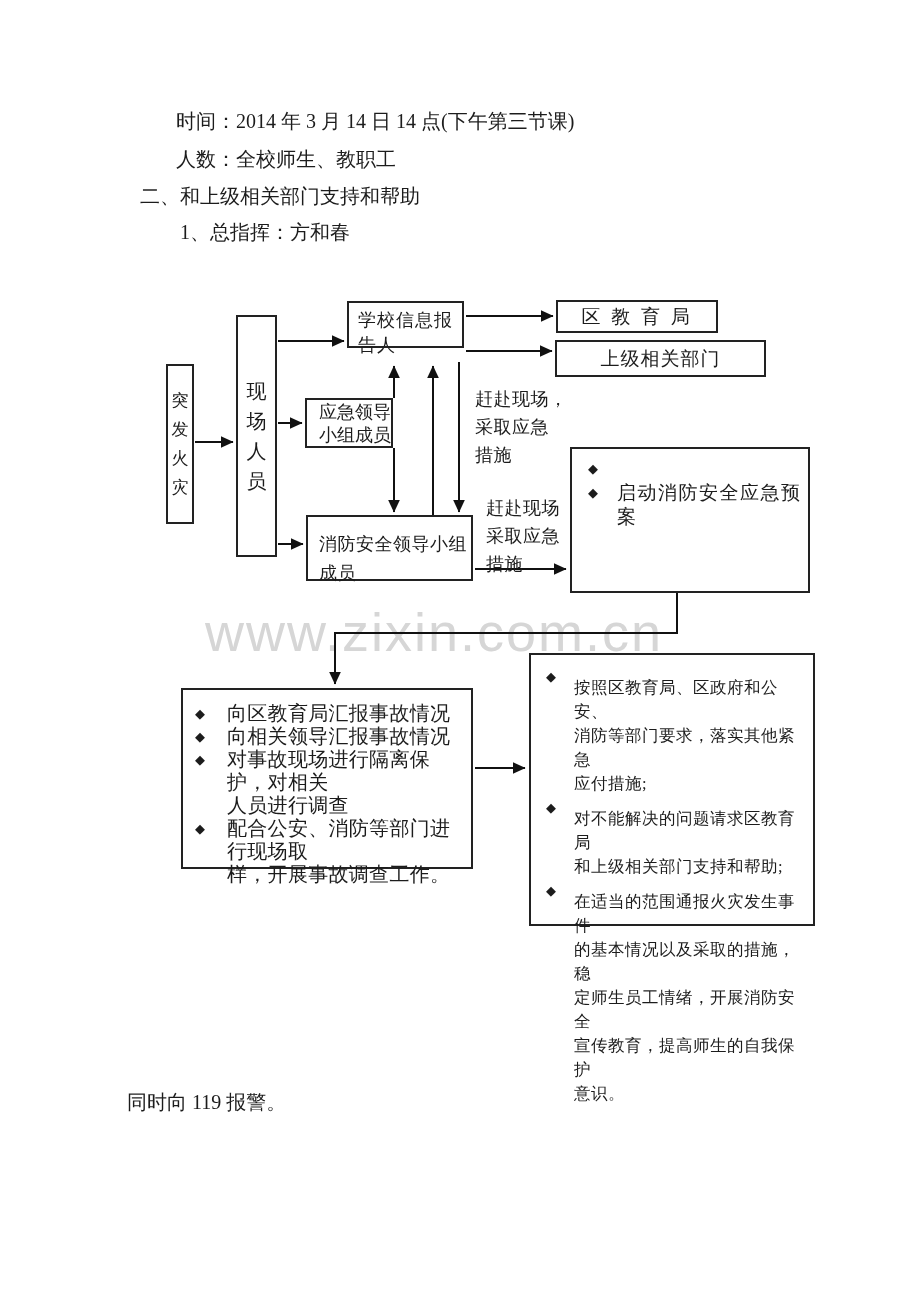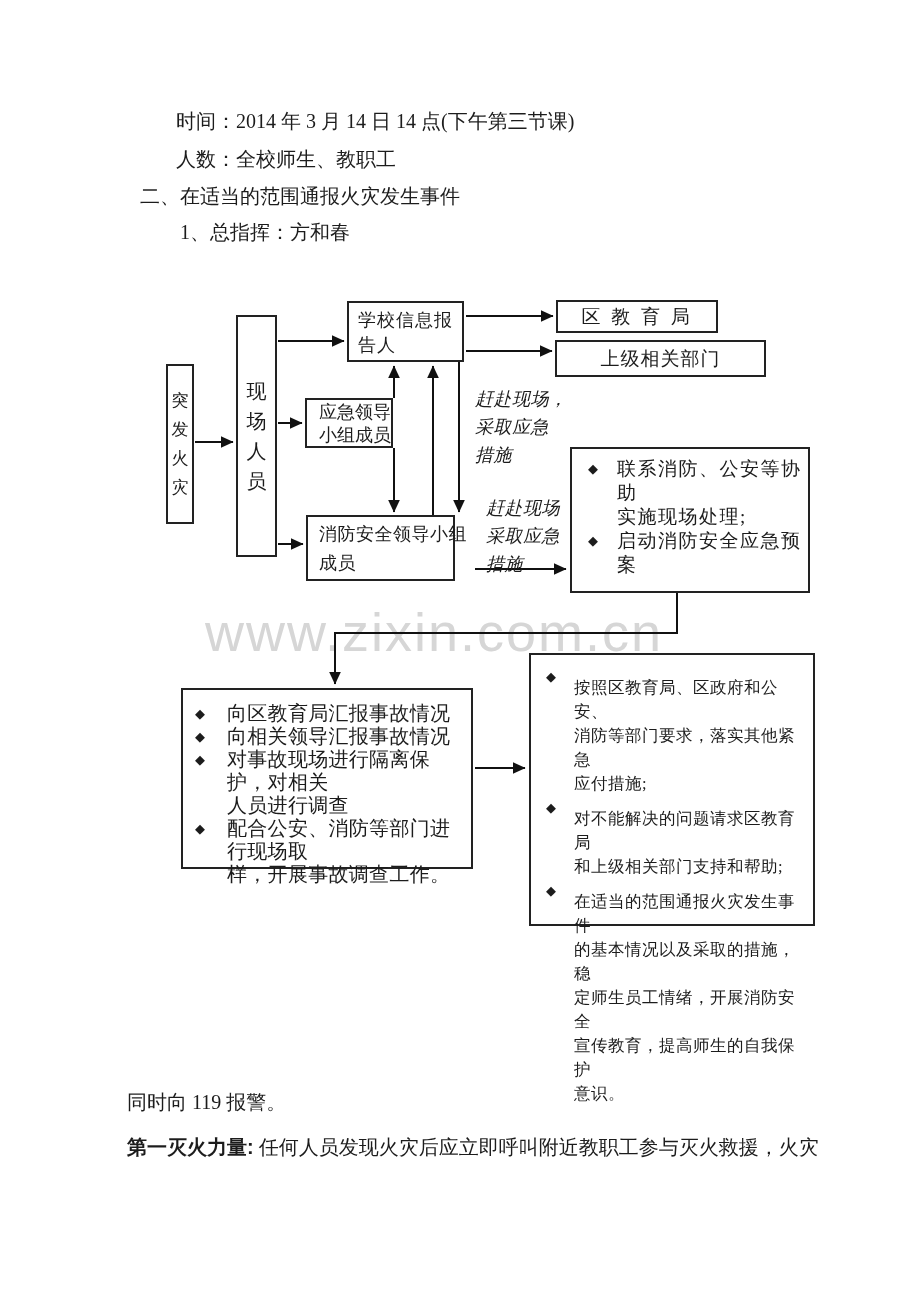--- a/index.html
+++ b/index.html
@@ -18,21 +18,21 @@
   svg.connectors { position:absolute; left:0; top:0; z-index:1; }
   .fbox {
     position:absolute; box-sizing:border-box; border:2px solid #222222;
     background:#ffffff; z-index:2; overflow:visible;
   }
   .vtext {
     display:flex; align-items:center; justify-content:center;
     text-align:center; white-space:pre-line;
   }
   .pretext { white-space:pre; }
-  .label { position:absolute; z-index:3; white-space:pre-line; font-size:18px; line-height:28px; letter-spacing:0.5px;font-style:italic; }
+  .label { position:absolute; z-index:3; white-space:pre-line; font-size:18px; line-height:28px; letter-spacing:0.5px; }
   .bullet-row { display:flex; align-items:flex-start; }
   .diamond { flex:none; font-size:13px; }
   .bullet-text { white-space:pre-line; }
   
   .rt-box { padding:8px 4px 0 16px; }
   .rt-box .bullet-row { line-height:24px; }
   .rt-box .diamond { width:29px; }
   .rt-box .bullet-text { font-size:19px; letter-spacing:1.5px; }
   
   .ll-box { padding:12px 4px 0 12px; }
@@ -47,21 +47,21 @@
 </style>
 </head>
 <body>
 
 <div class="page">
 
   <div class="watermark">www.zixin.com.cn</div>
 
   <div class="t" style="left:176px;top:109px;">时间：2014 年 3 月 14 日 14 点(下午第三节课)</div>
   <div class="t" style="left:176px;top:147px;">人数：全校师生、教职工</div>
-  <div class="t" style="left:140px;top:184px;">二、在适当的范围通报火灾发生事件</div>
+  <div class="t" style="left:140px;top:184px;">二、和上级相关部门支持和帮助</div>
   <div class="t" style="left:180px;top:220px;font-family:Liberation Serif, serif;">1、总指挥：方和春</div>
 
   <svg class="connectors" width="920" height="1302" viewBox="0 0 920 1302">
     <defs>
       <marker id="ah" markerWidth="7" markerHeight="7" refX="6.2" refY="3" orient="auto" markerUnits="strokeWidth">
         <path d="M0,0 L6.5,3 L0,6 Z" fill="#111"></path>
       </marker>
     </defs>
     <g stroke="#111" stroke-width="2" fill="none">
       <line x1="195" y1="442" x2="233" y2="442" marker-end="url(#ah)"></line>
@@ -83,46 +83,44 @@
   <div class="fbox vtext" style="left:166px;top:364px;width:28px;height:160px;font-size:17px;line-height:29px;">突
 发
 火
 灾</div>
 
   <div class="fbox vtext" style="left:236px;top:315px;width:41px;height:242px;font-size:20px;line-height:30px;">现
 场
 人
 员</div>
 
-  <div class="fbox pretext" style="left:347px;top:301px;width:117px;height:61px;font-size:18px;line-height:25px;letter-spacing:1px;padding:5px 0 0 9px;">学校信息报
+  <div class="fbox pretext" style="left:347px;top:301px;width:117px;height:47px;font-size:18px;line-height:25px;letter-spacing:1px;padding:5px 0 0 9px;">学校信息报
 告人</div>
 
   <div class="fbox pretext" style="left:305px;top:398px;width:88px;height:50px;font-size:18px;line-height:23px;padding:1px 0 0 12px;">应急领导
 小组成员</div>
 
-  <div class="fbox pretext" style="left:306px;top:515px;width:149px;height:66px;font-size:18px;line-height:29px;letter-spacing:0.5px;padding:3px 0 0 11px;">消防安全领导小组
+  <div class="fbox pretext" style="left:306px;top:515px;width:167px;height:66px;font-size:18px;line-height:29px;letter-spacing:0.5px;padding:13px 0 0 11px;">消防安全领导小组
 成员</div>
 
   <div class="fbox vtext" style="left:556px;top:300px;width:162px;height:33px;font-size:19px;letter-spacing:3px;">区 教 育 局</div>
 
   <div class="fbox vtext" style="left:555px;top:340px;width:211px;height:37px;font-size:19px;letter-spacing:1px;">上级相关部门</div>
 
   <div class="label" style="left:475px;top:385px;">赶赴现场，
 采取应急
 措施</div>
   <div class="label" style="left:486px;top:494px;">赶赴现场
 采取应急
 措施</div>
 
   <div class="fbox rt-box" style="left:570px;top:447px;width:240px;height:146px;">
 
   <div class="bullet-row">
       <span class="diamond">◆</span>
-      <span class="bullet-text">联系消防、公安等协助
-实施现场处理;</span>
     </div>
       <div class="bullet-row">
       <span class="diamond">◆</span>
       <span class="bullet-text">启动消防安全应急预
 案</span>
     </div>
     </div>
 
   <div class="fbox ll-box" style="left:181px;top:688px;width:292px;height:181px;">
 
@@ -163,15 +161,14 @@
       <span class="diamond">◆</span>
       <span class="bullet-text">在适当的范围通报火灾发生事件
 的基本情况以及采取的措施，稳
 定师生员工情绪，开展消防安全
 宣传教育，提高师生的自我保护
 意识。</span>
     </div>
     </div>
 
   <div class="t" style="left:127px;top:1090px;">同时向 119 报警。</div>
-  <div class="t" style="left:127px;top:1135px;"><span class="bold-head">第一灭火力量:</span><span> 任何人员发现火灾后应立即呼叫附近教职工参与灭火救援，火灾</span></div>
 
 </div>
 
 </body></html>

